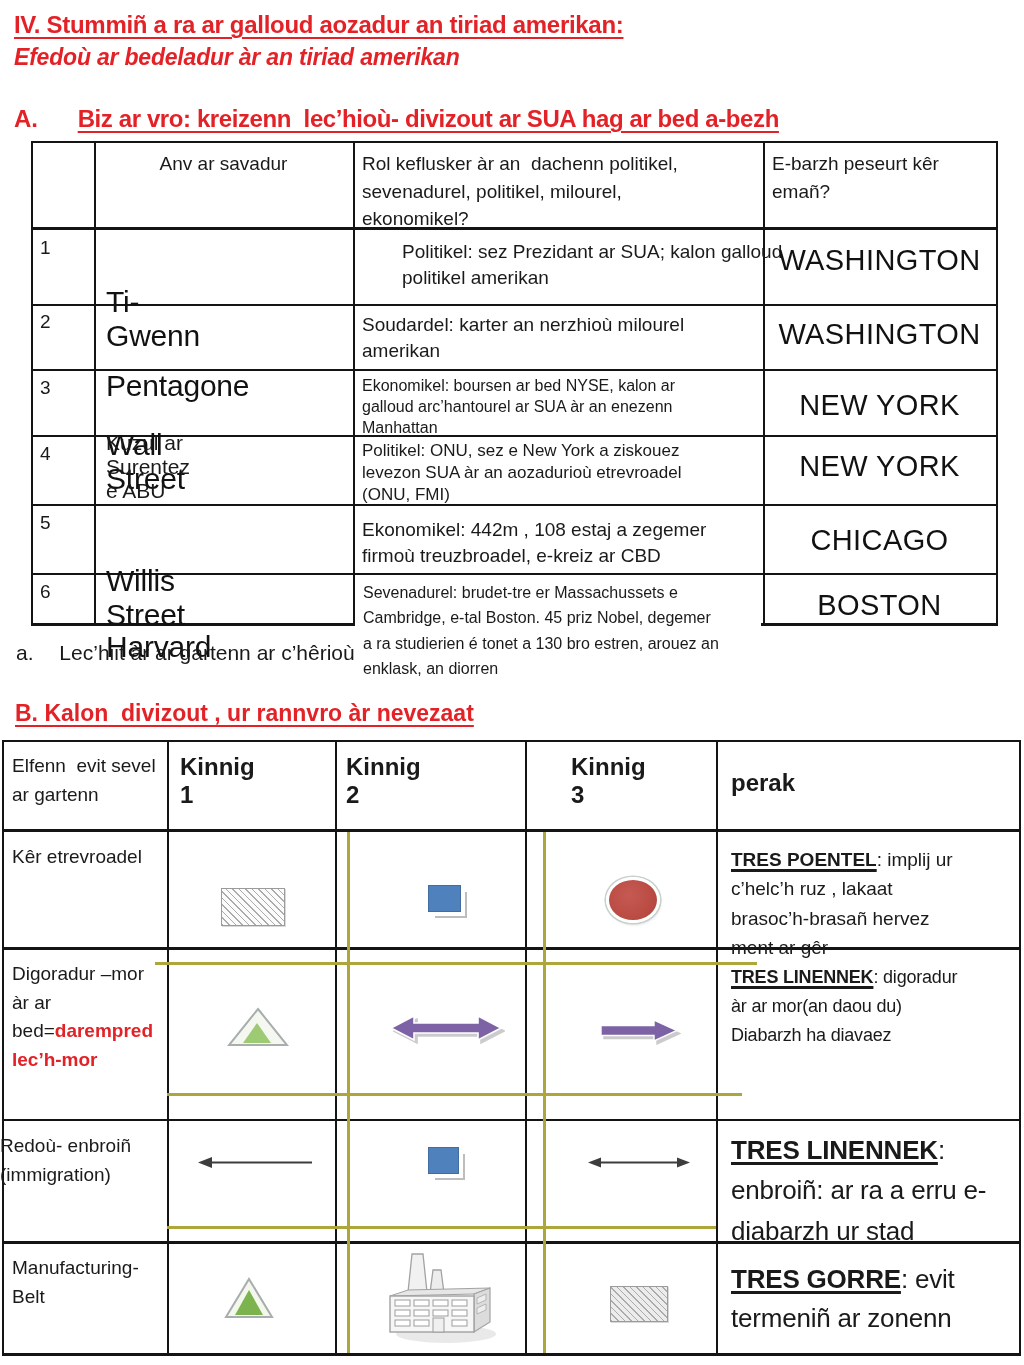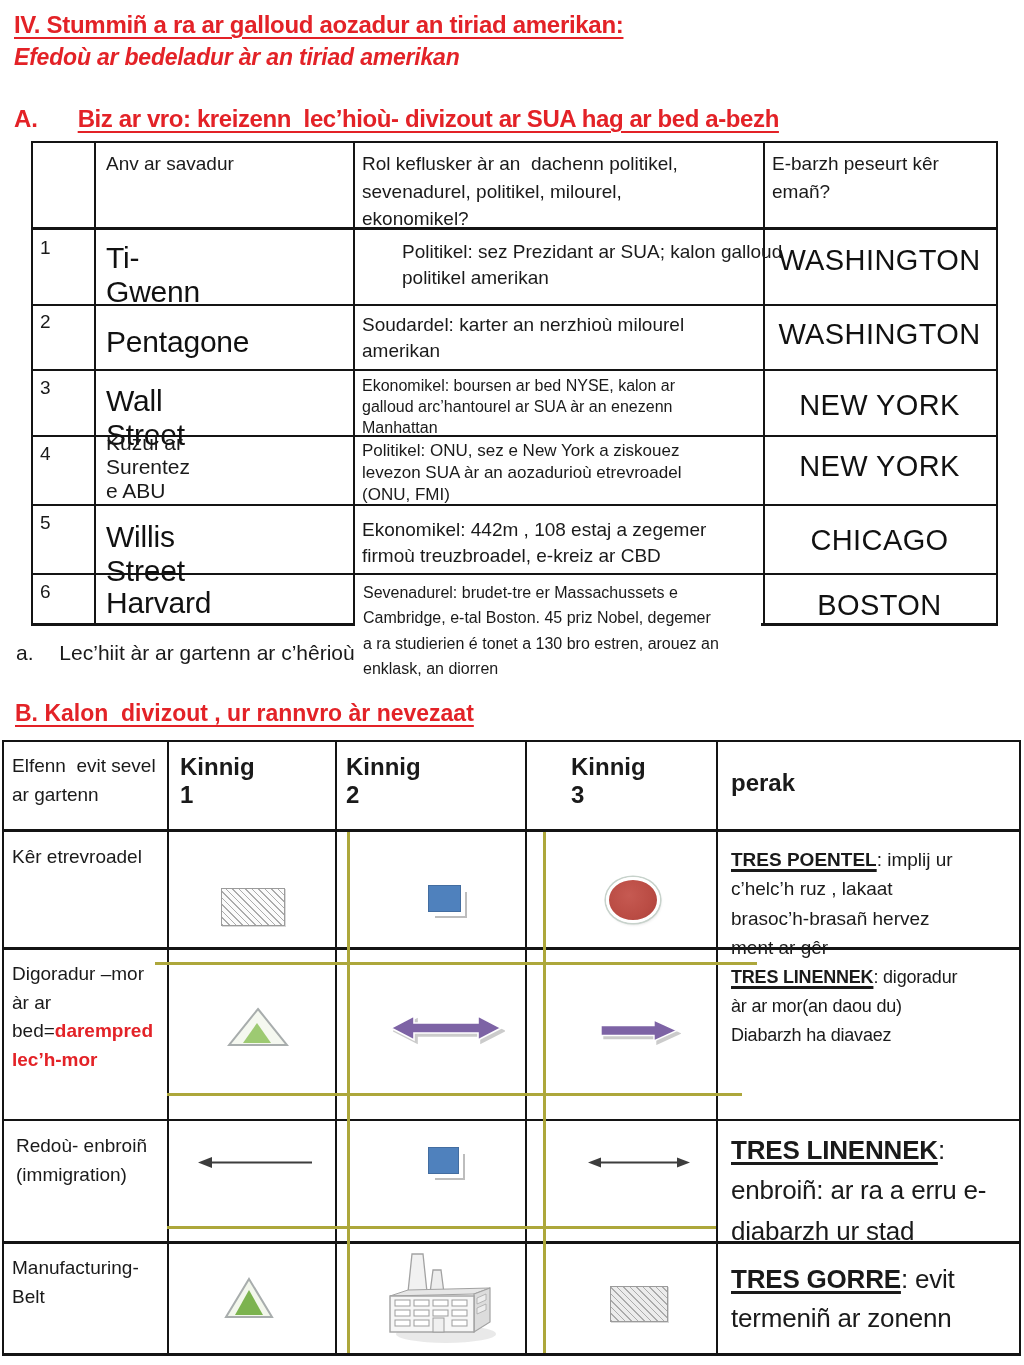--- a/index.html
+++ b/index.html
@@ -35,21 +35,21 @@
     content:'';position:absolute;top:7px;left:7px;right:-8px;bottom:-8px;
     border-right:2.5px solid #bdbdbd;border-bottom:2.5px solid #bdbdbd;
   }
   .redcircle{
     border-radius:50%;
     background:radial-gradient(circle at 42% 38%,#c65a52 0%,#bb4d45 55%,#ad423c 100%);
     border:3px solid #ffffff;
     box-shadow:0 0 0 1.6px #c7d2cb, 1px 2px 3px rgba(0,0,0,.12);
   }
   .cityCell{font-size:29px;color:#111;text-align:center;letter-spacing:.4px;}
-  .nameCell{font-size:30px;color:#111;letter-spacing:-.2px;}
+  .nameCell{font-size:30px;color:#111;letter-spacing:-.2px;margin-top:44px;}
   .numCell{font-size:19px;}
   .roleCell{font-size:19px;line-height:1.35;}
   .hdrA{font-size:19px;line-height:1.45;}
   .lblB{font-size:19px;line-height:1.5;}
   .kinnig{font-size:24px;font-weight:bold;}
   .perakS{font-size:19px;line-height:1.55;}
   .perakL{font-size:18px;line-height:1.62;letter-spacing:-.2px;}
   svg{display:block;}
 </style>
 </head>
@@ -74,21 +74,21 @@
   <div class="hline" style="left:31px;top:504px;width:967px;"></div>
   <div class="hline" style="left:31px;top:573px;width:967px;"></div>
   <div class="hline thick" style="left:31px;top:623px;width:967px;"></div>
 
   <div class="vline" style="left:31px;top:141px;height:485px;"></div>
   <div class="vline" style="left:94px;top:141px;height:485px;"></div>
   <div class="vline" style="left:353px;top:141px;height:485px;"></div>
   <div class="vline" style="left:763px;top:141px;height:485px;"></div>
   <div class="vline" style="left:996px;top:141px;height:485px;"></div>
 
-  <div class="abs hdrA" style="left:106px;top:150px;width:235px;">Anv ar savadur</div>
+  <div class="abs hdrA" style="left:106px;top:150px;width:235px;text-align:center;">Anv ar savadur</div>
   <div class="abs hdrA pre" style="left:362px;top:150px;width:360px;">Rol keflusker àr an  dachenn politikel, sevenadurel, politikel, milourel, ekonomikel?</div>
   <div class="abs hdrA" style="left:772px;top:150px;width:205px;">E-barzh peseurt kêr emañ?</div>
 
   <div class="abs numCell" style="left:40px;top:237px;">1</div>
   <div class="abs nameCell" style="left:106px;top:241px;">Ti-Gwenn</div>
   <div class="abs roleCell" style="left:362px;top:239px;width:392px;margin-left:40px;">Politikel: sez Prezidant ar SUA; kalon galloud politikel amerikan</div>
   <div class="abs cityCell" style="left:763px;top:244px;width:233px;">WASHINGTON</div>
 
   <div class="abs numCell" style="left:40px;top:311px;">2</div>
   <div class="abs nameCell" style="left:106px;top:325px;">Pentagone</div>
@@ -181,21 +181,21 @@
   </svg>
 
   <svg class="abs" style="left:600px;top:1019px;filter:drop-shadow(3px 3px 0 rgba(160,160,160,.55));" width="78" height="23" viewBox="0 0 78 23">
     <polygon points="1,6.5 54,6.5 54,1 77,11.5 54,22 54,16.5 1,16.5" fill="#7d63a5" stroke="#ffffff" stroke-width="1.4"></polygon>
   </svg>
 
   <div class="abs perakL" style="left:731px;top:963px;width:245px;">
     <span class="uterm">TRES LINENNEK</span><span>: digoradur àr ar mor(an daou du) Diabarzh ha diavaez</span>
   </div>
 
-  <div class="abs lblB" style="left:16px;top:1132px;width:150px;">Redoù- enbroiñ (immigration)</div>
+  <div class="abs lblB" style="left:0;top:1132px;width:150px;">Redoù- enbroiñ (immigration)</div>
 
   <svg class="abs" style="left:198px;top:1155px;" width="115" height="15" viewBox="0 0 115 15">
     <line x1="12" y1="7.5" x2="114" y2="7.5" stroke="#3d3d3d" stroke-width="2"></line>
     <polygon points="0,7.5 14,2 14,13" fill="#3d3d3d"></polygon>
   </svg>
 
   <div class="bluesq-wrap" style="left:428px;top:1147px;width:29px;height:25px;">
     <div class="bluesq" style="width:100%;height:100%;"></div>
   </div>
 

